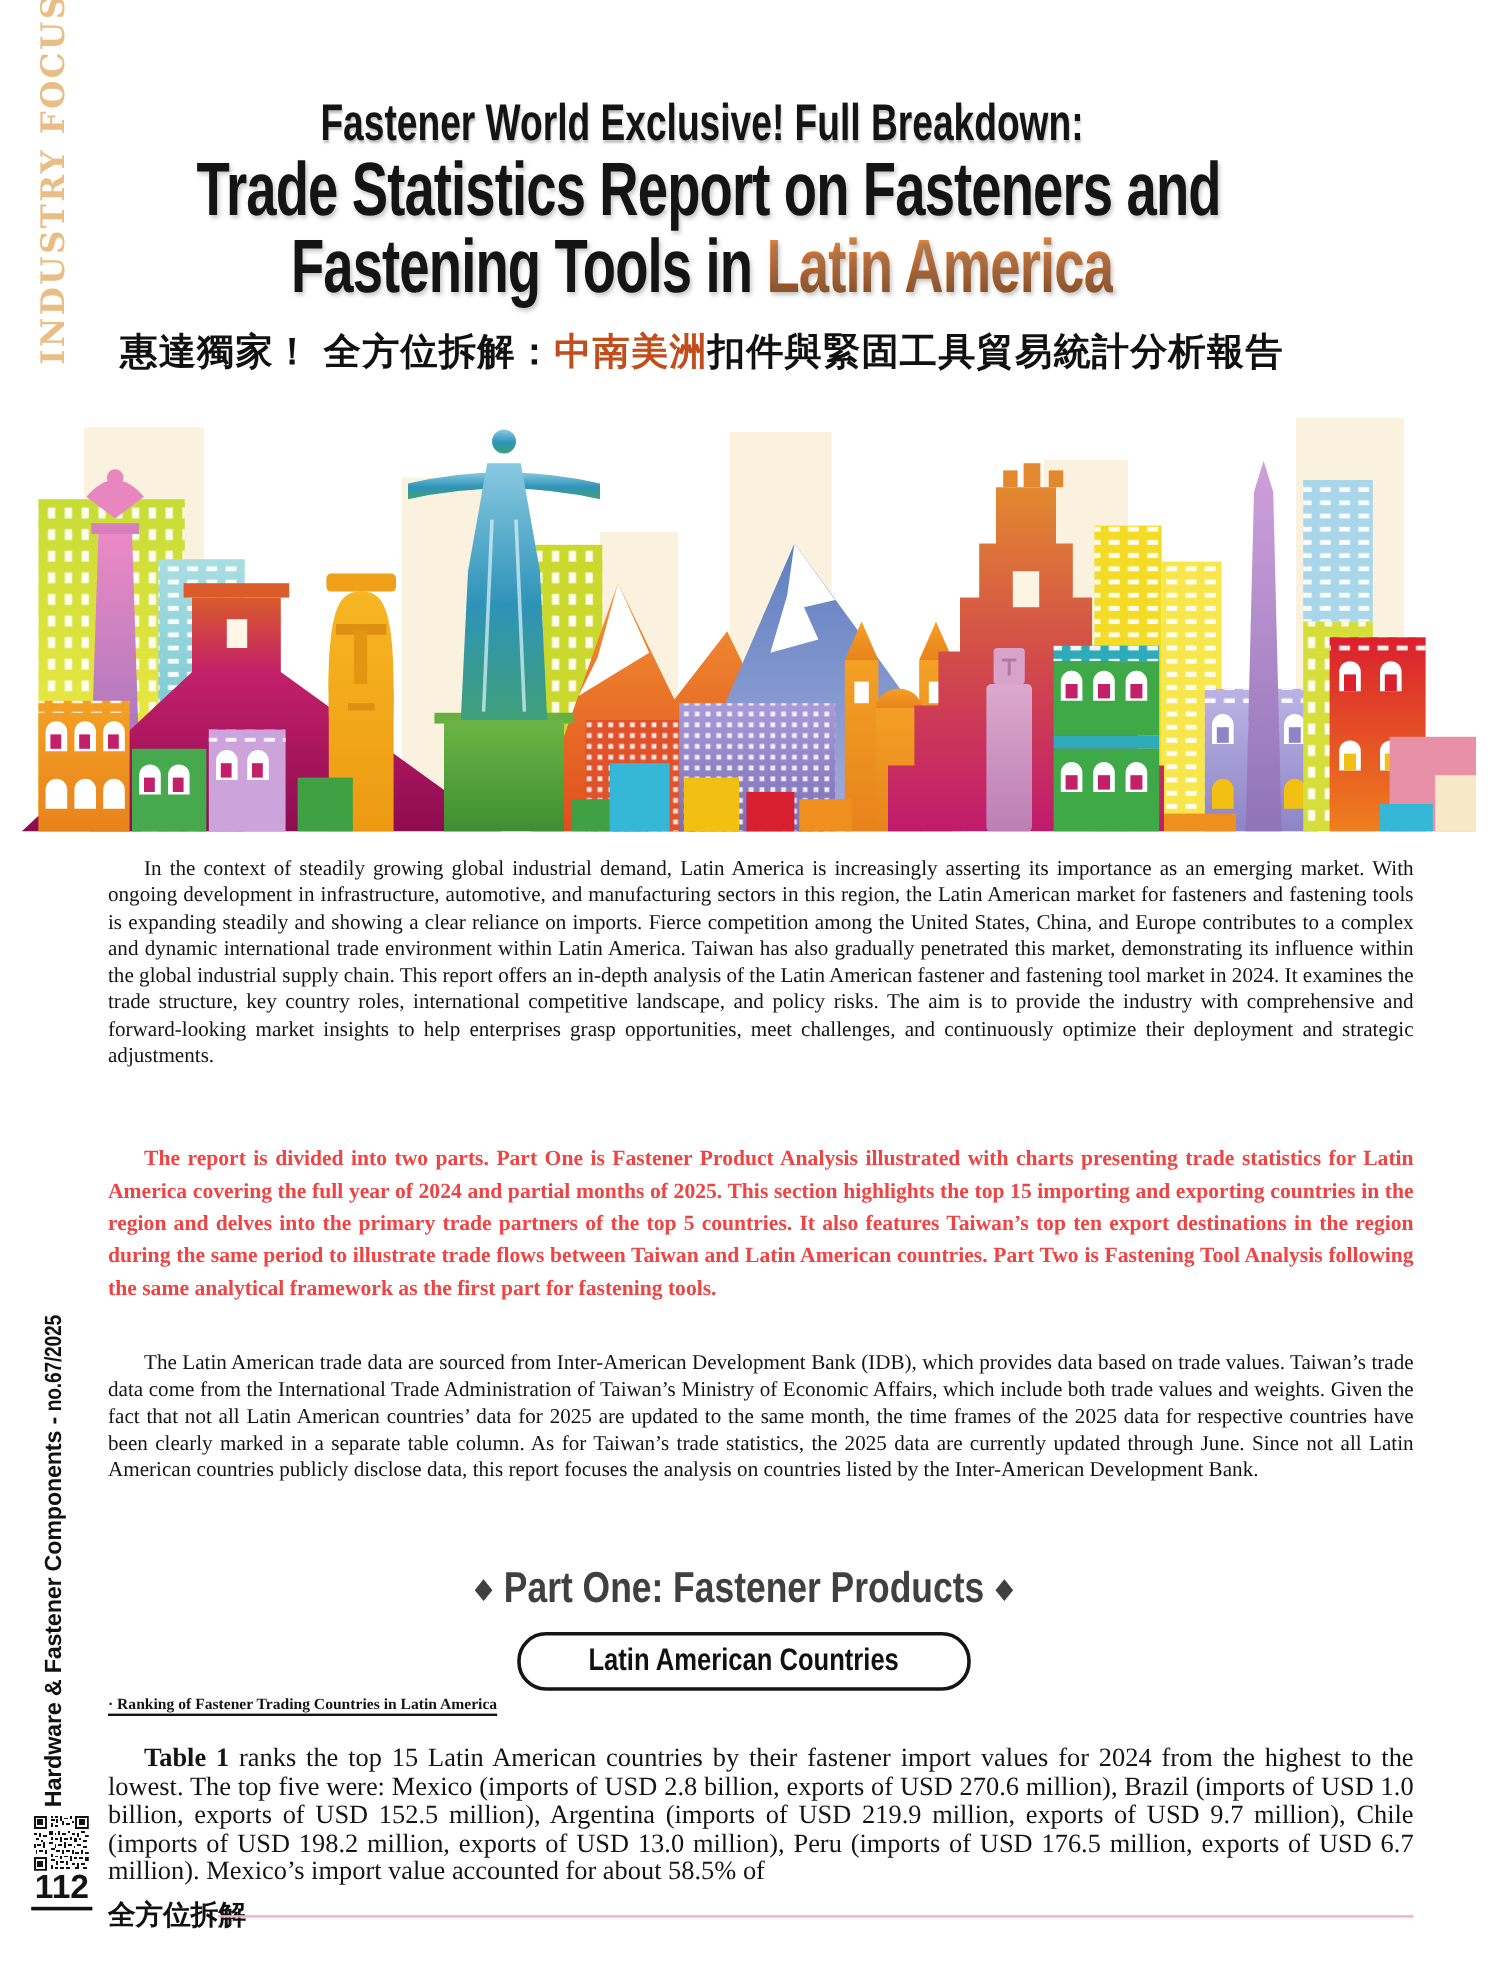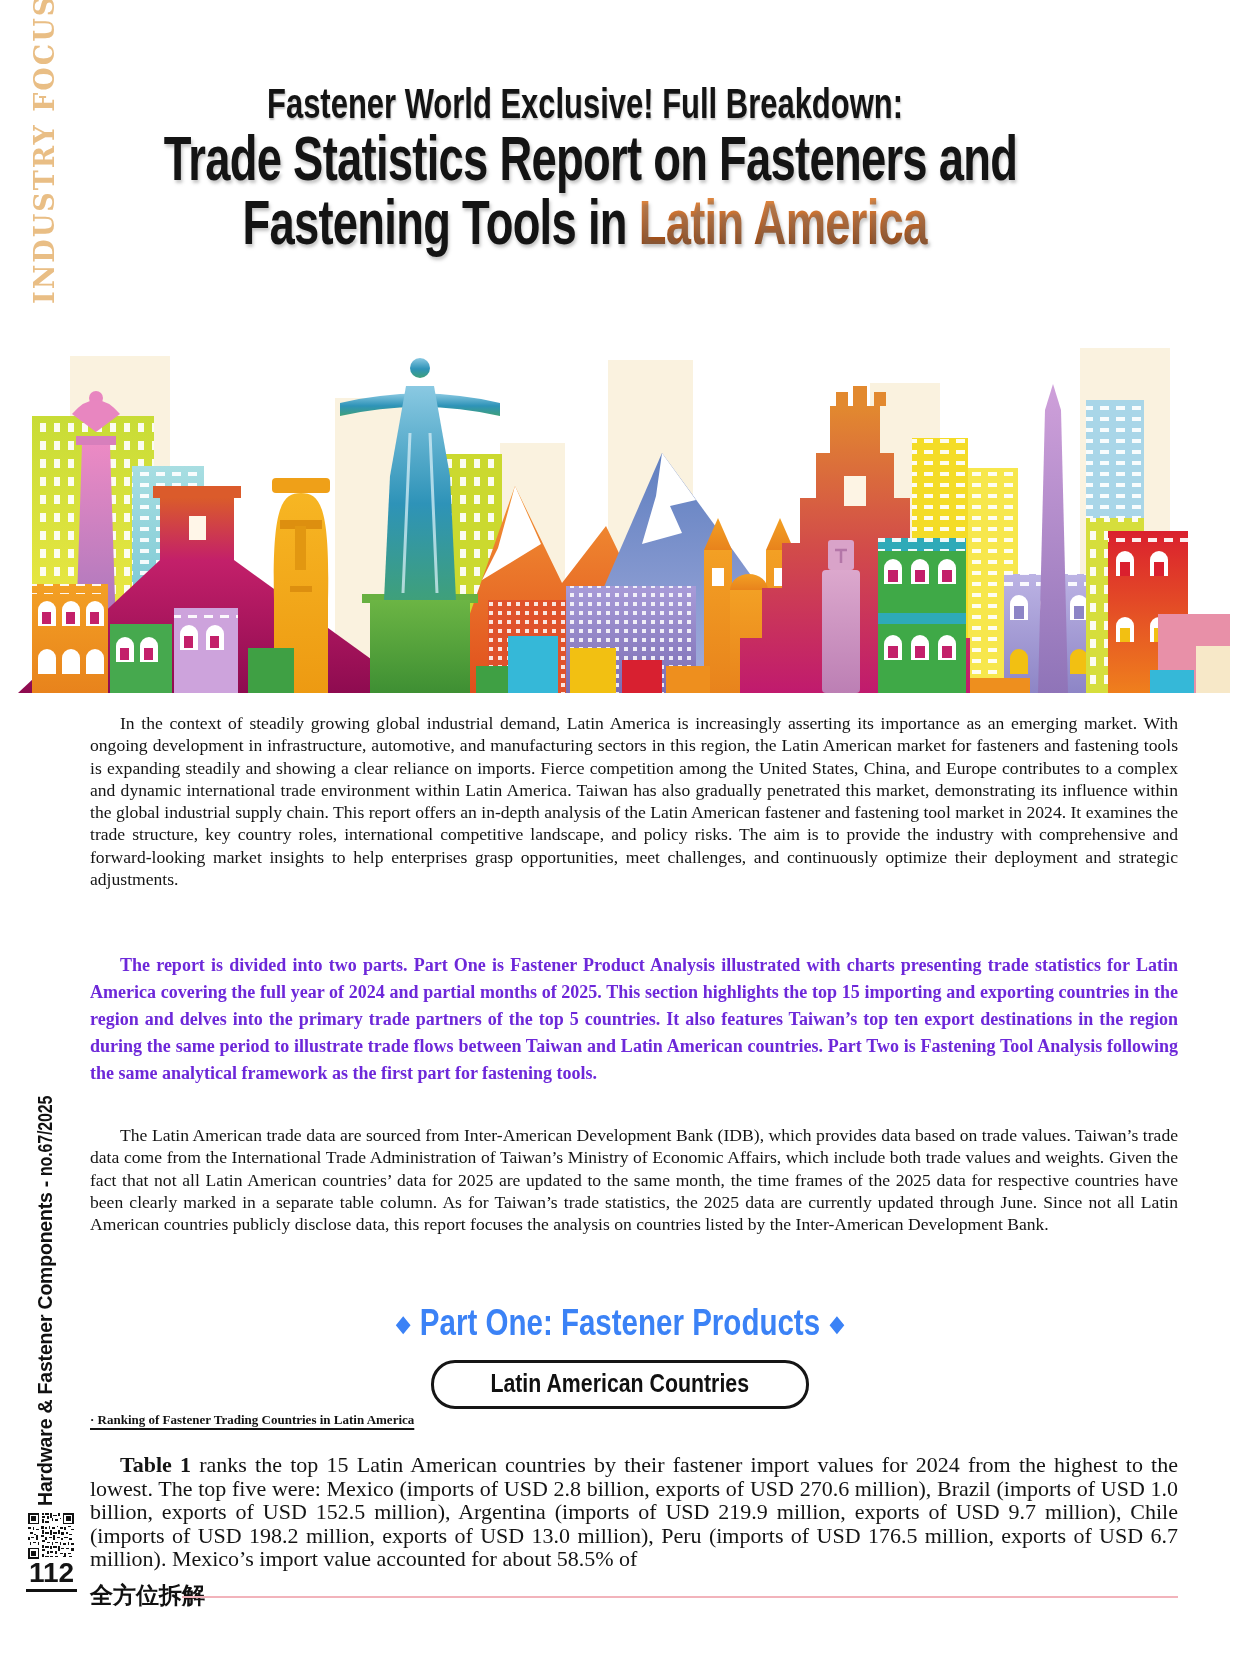--- a/index.html
+++ b/index.html
@@ -43,26 +43,26 @@
   .subtitle .cn-orange{color:#C24D1A;}
 
   
   .illustration{position:absolute;left:10px;top:348px;width:1220px;height:345px;}
   .illustration svg{display:block;width:100%;height:100%;}
 
   
   .para{position:absolute;left:90px;width:1088px;text-align:justify;
     text-indent:30px;font-size:17.6px;line-height:22.3px;margin:0;}
   #p1{top:712px;}
-  #p2{top:952px;color:#6d28d9;font-weight:bold;font-size:18px;line-height:27px;}
+  #p2{top:952px;color:#ef4444;font-weight:bold;font-size:18px;line-height:27px;}
   #p3{top:1124px;}
   #p4{top:1453px;font-size:22px;line-height:23.5px;}
 
   .part-heading{position:absolute;left:0;top:1303px;width:1240px;text-align:center;
-    color:#3b82f6;font-family:"Liberation Sans",sans-serif;font-weight:bold;}
+    color:#404040;font-family:"Liberation Sans",sans-serif;font-weight:bold;}
   .part-heading .ph-inner{display:inline-block;transform:scaleX(.82);white-space:nowrap;
     font-size:36px;line-height:40px;}
   .part-heading .diamond{font-size:22px;vertical-align:4px;margin:0 12px;}
 
   .pill-row{position:absolute;left:0;top:1360px;width:1240px;text-align:center;}
   .pill{display:inline-block;border:3.2px solid #151515;border-radius:24px;
     padding:5px 28px 7px 28px;background:#fff;}
   .pill .pill-inner{display:inline-block;transform:scaleX(.82);white-space:nowrap;
     font-family:"Liberation Sans",sans-serif;font-weight:bold;font-size:26px;color:#111;}
 
@@ -106,20 +106,21 @@
       </g>
     </svg>
   </div>
 
   <div class="page-num">112</div>
 
   <div class="header">
     <div class="kicker">Fastener World Exclusive! Full Breakdown:</div>
     <div class="title-line">Trade Statistics Report on Fasteners and</div>
     <div class="title-line"><span>Fastening Tools in </span><span class="grad-text">Latin America</span></div>
+    <div class="subtitle"><span>惠達獨家！ 全方位拆解：</span><span class="cn-orange">中南美洲</span><span>扣件與緊固工具貿易統計分析報告</span></div>
   </div>
 
   <div class="illustration">
     <svg viewBox="0 0 1220 345" preserveAspectRatio="none">
       <defs>
         <linearGradient id="gLime" x1="0" y1="0" x2="0" y2="1">
             <stop offset="0" stop-color="#C8DC36"></stop>
             <stop offset="1" stop-color="#F8EC48"></stop>
           </linearGradient>
         <linearGradient id="gAngel" x1="0" y1="0" x2="0" y2="1">

